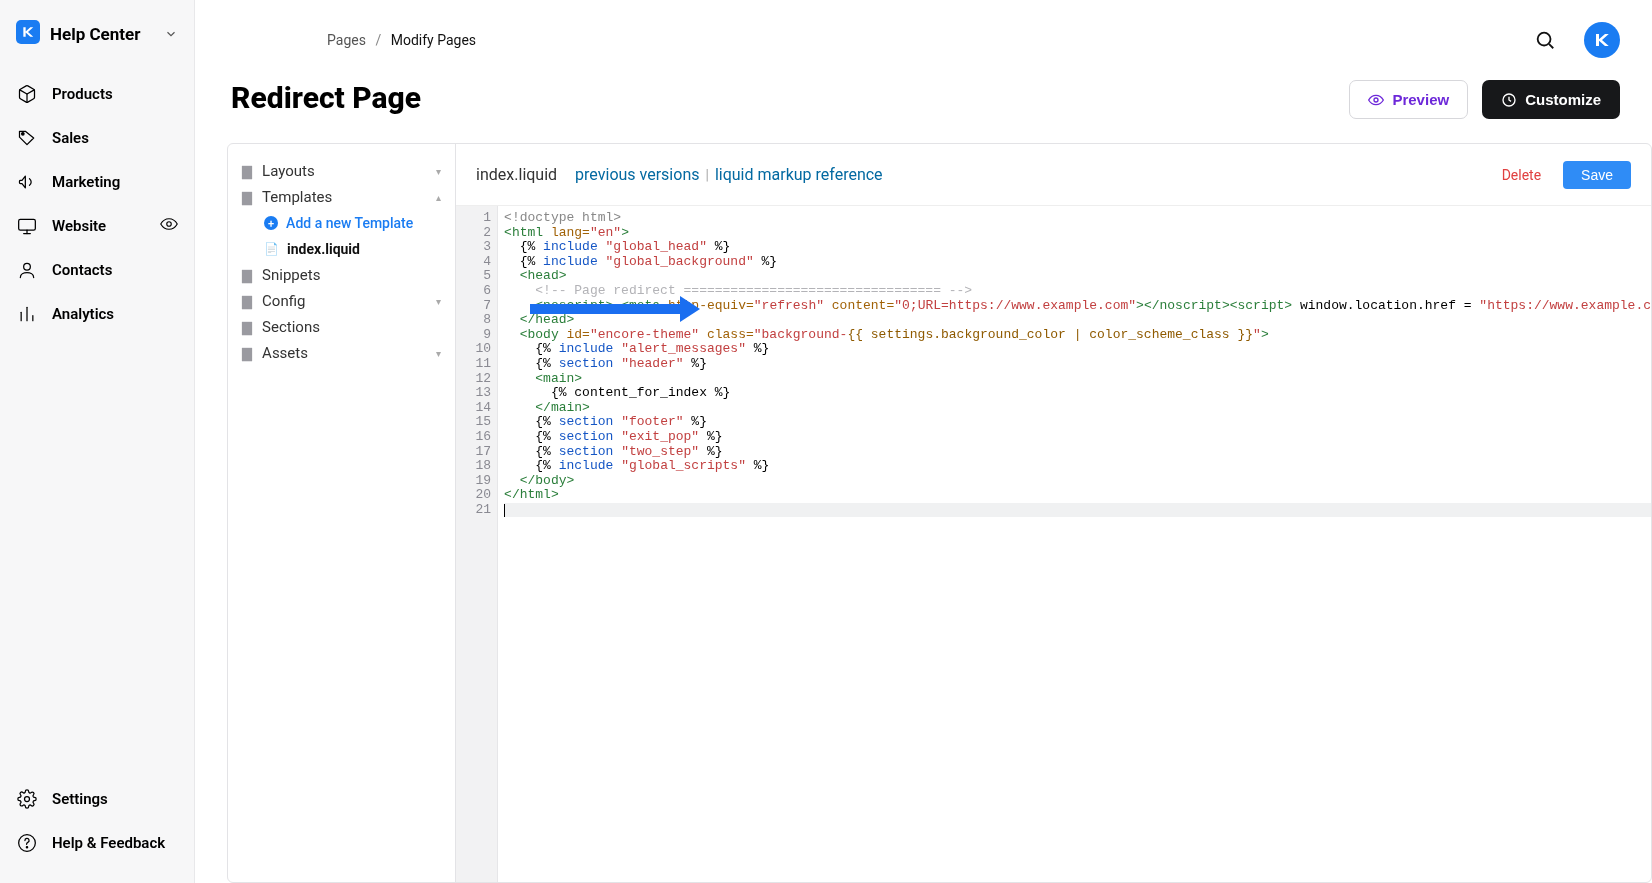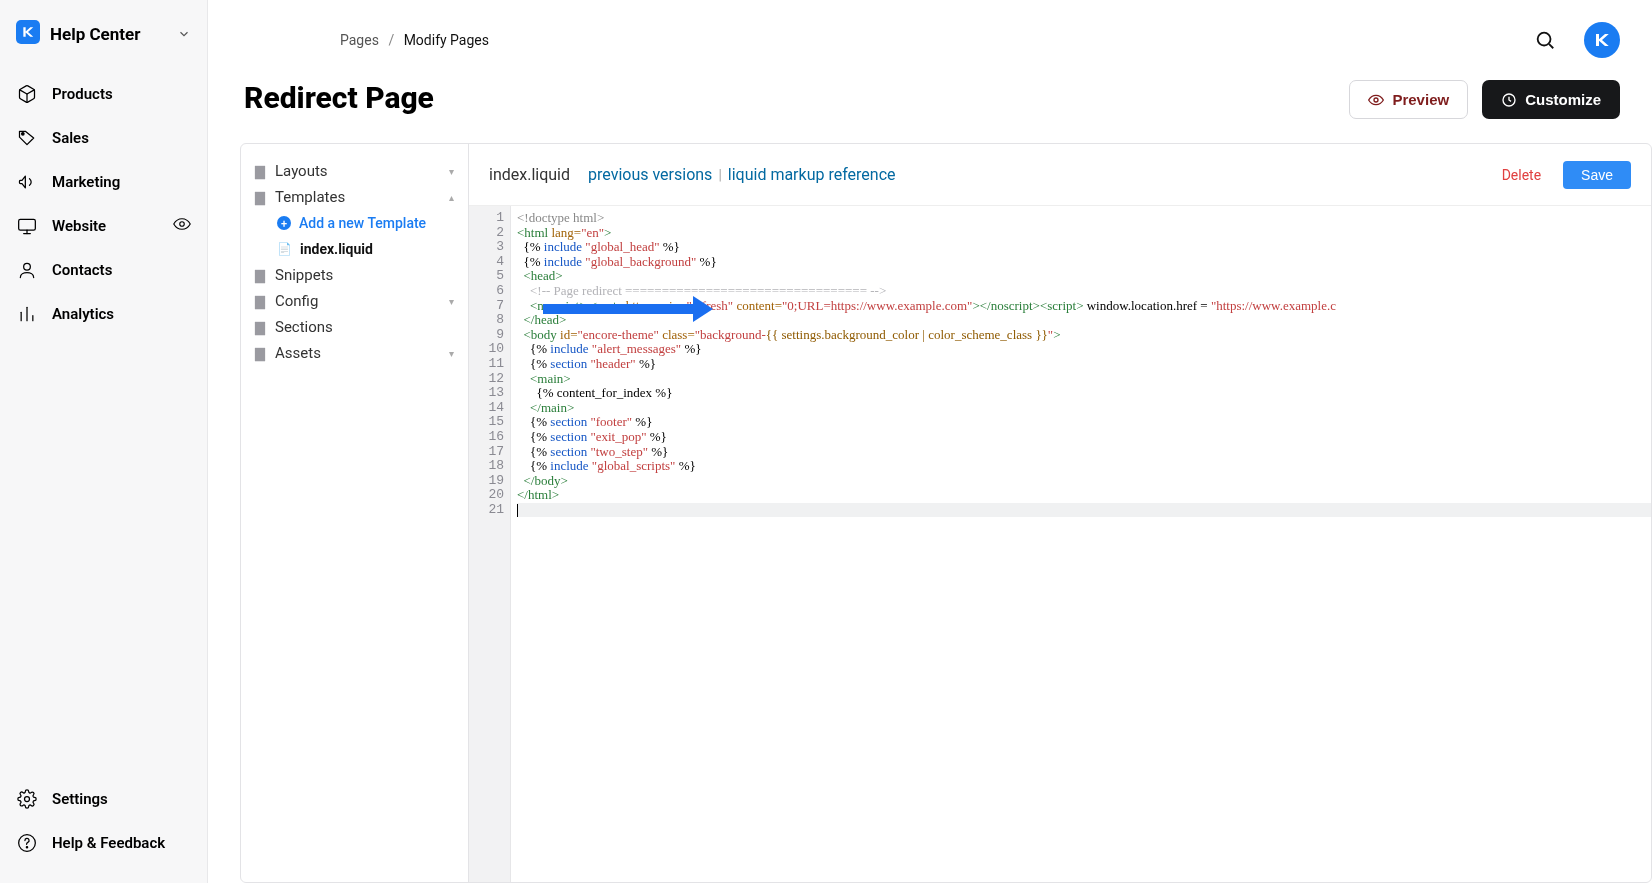--- a/index.html
+++ b/index.html
@@ -32,21 +32,21 @@
 .topbar-spacer{flex:1;}
 .search-icon{width:22px;height:22px;stroke:#111;fill:none;stroke-width:2;cursor:pointer;margin-right:28px;}
 .brand-circle{width:36px;height:36px;border-radius:50%;background:#1a7cf2;display:flex;align-items:center;justify-content:center;cursor:pointer;}
 .brand-circle svg{width:18px;height:18px;fill:#fff;}
 
 .page-head {display:flex; align-items:flex-start; padding: 0 32px 24px 32px;}
 .page-title{font-size:30px;font-weight:800;margin-left:4px;}
 .page-head-spacer{flex:1;}
 .btn{display:inline-flex;align-items:center;border-radius:7px;font-weight:600;font-size:15px;padding:10px 18px;cursor:pointer;border:1px solid transparent;}
 .btn svg{width:16px;height:16px;margin-right:8px;}
-.btn-outline{background:#fff;border-color:#d7d7db;color:#7f1d1d;}
+.btn-outline{background:#fff;border-color:#d7d7db;color:#6d28d9;}
 .btn-dark{background:#17181a;color:#fff;margin-left:14px;}
 .btn-dark svg{stroke:#fff;fill:none;}
 
 
 .editor-card{margin:0 0 0 32px;border:1px solid #e3e3e6;border-radius:6px;display:flex;height:598px;overflow:hidden;flex:1;}
 
 .file-tree{width:228px;border-right:1px solid #e3e3e6;padding:14px 8px;font-size:14px;}
 .tree-row{display:flex;align-items:center;padding:4px 6px;color:#555;cursor:pointer;position:relative;}
 .tree-row .folder-ic{color:#9a9aa0;margin-right:10px;font-size:13px;}
 .tree-row-label{color:#333;font-size:15px;}
@@ -67,21 +67,21 @@
 .filename{font-size:16px;color:#333;margin-right:18px;}
 .editor-link{color:#0369a1;font-size:16px;cursor:pointer;}
 .editor-sep{color:#aaa;margin:0 6px;}
 .editor-tabs-spacer{flex:1;}
 .text-btn{color:#e04040;font-size:14px;cursor:pointer;margin-right:22px;}
 .save-btn{background:#2f8cf6;color:#fff;border:none;border-radius:4px;font-size:14px;font-weight:500;padding:6px 18px;cursor:pointer;}
 
 .code-area{flex:1;display:flex;font-family: "SFMono-Regular", Consolas, "Liberation Mono", Menlo, monospace;font-size:13px;line-height:14.6px;overflow:hidden;}
 .gutter{width:42px;background:#f2f2f3;border-right:1px solid #e6e6e8;color:#8a8a92;text-align:right;padding:5px 6px 5px 0;user-select:none;}
 .gutter div{height:14.6px;}
-.code{flex:1;padding:5px 0 0 6px;white-space:pre;overflow:hidden;font-family:Liberation Serif, serif;}
+.code{flex:1;padding:5px 0 0 6px;white-space:pre;overflow:hidden;}
 .code-line{height:14.6px;display:block;}
 .code-line.last{background:#f0f1f2;}
 .code .cursor{display:inline-block;width:0;border-left:1px solid #000;height:13px;vertical-align:text-bottom;}
 
 
 .s-gray{color:#888;}
 .s-tag{color:#2a7e3a;}
 .s-attr{color:#a16207;}
 .s-str{color:#c24040;}
 .s-kw{color:#1556c5;}

